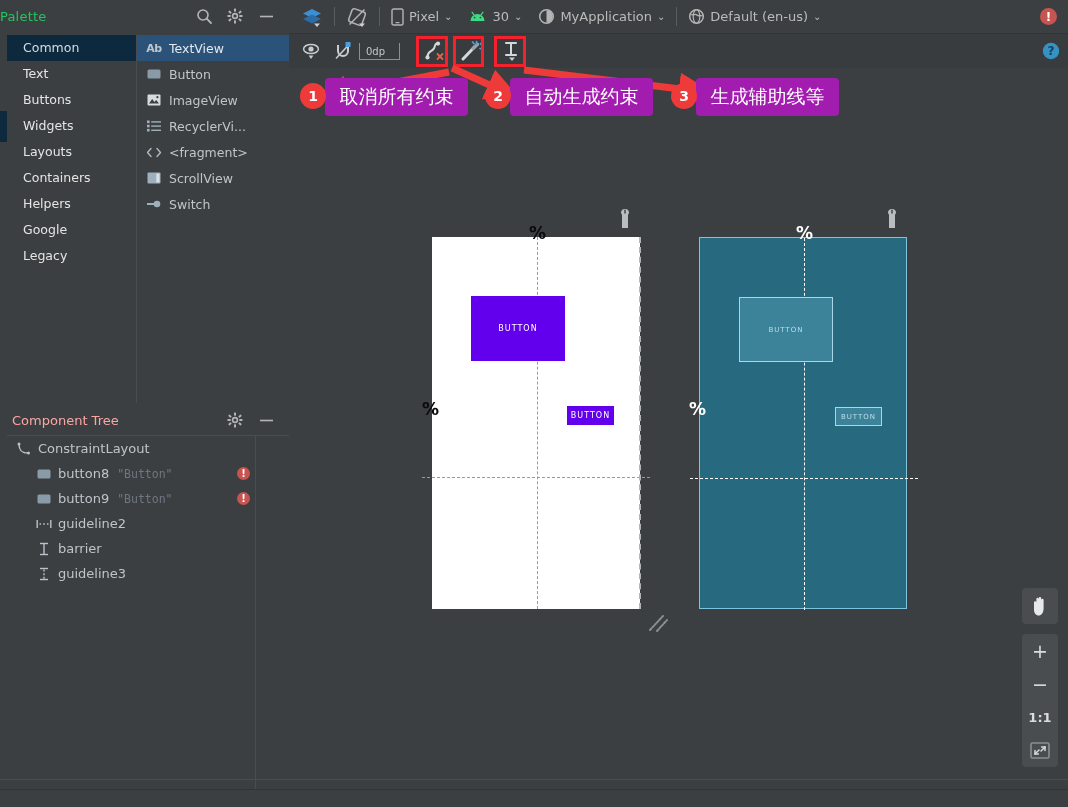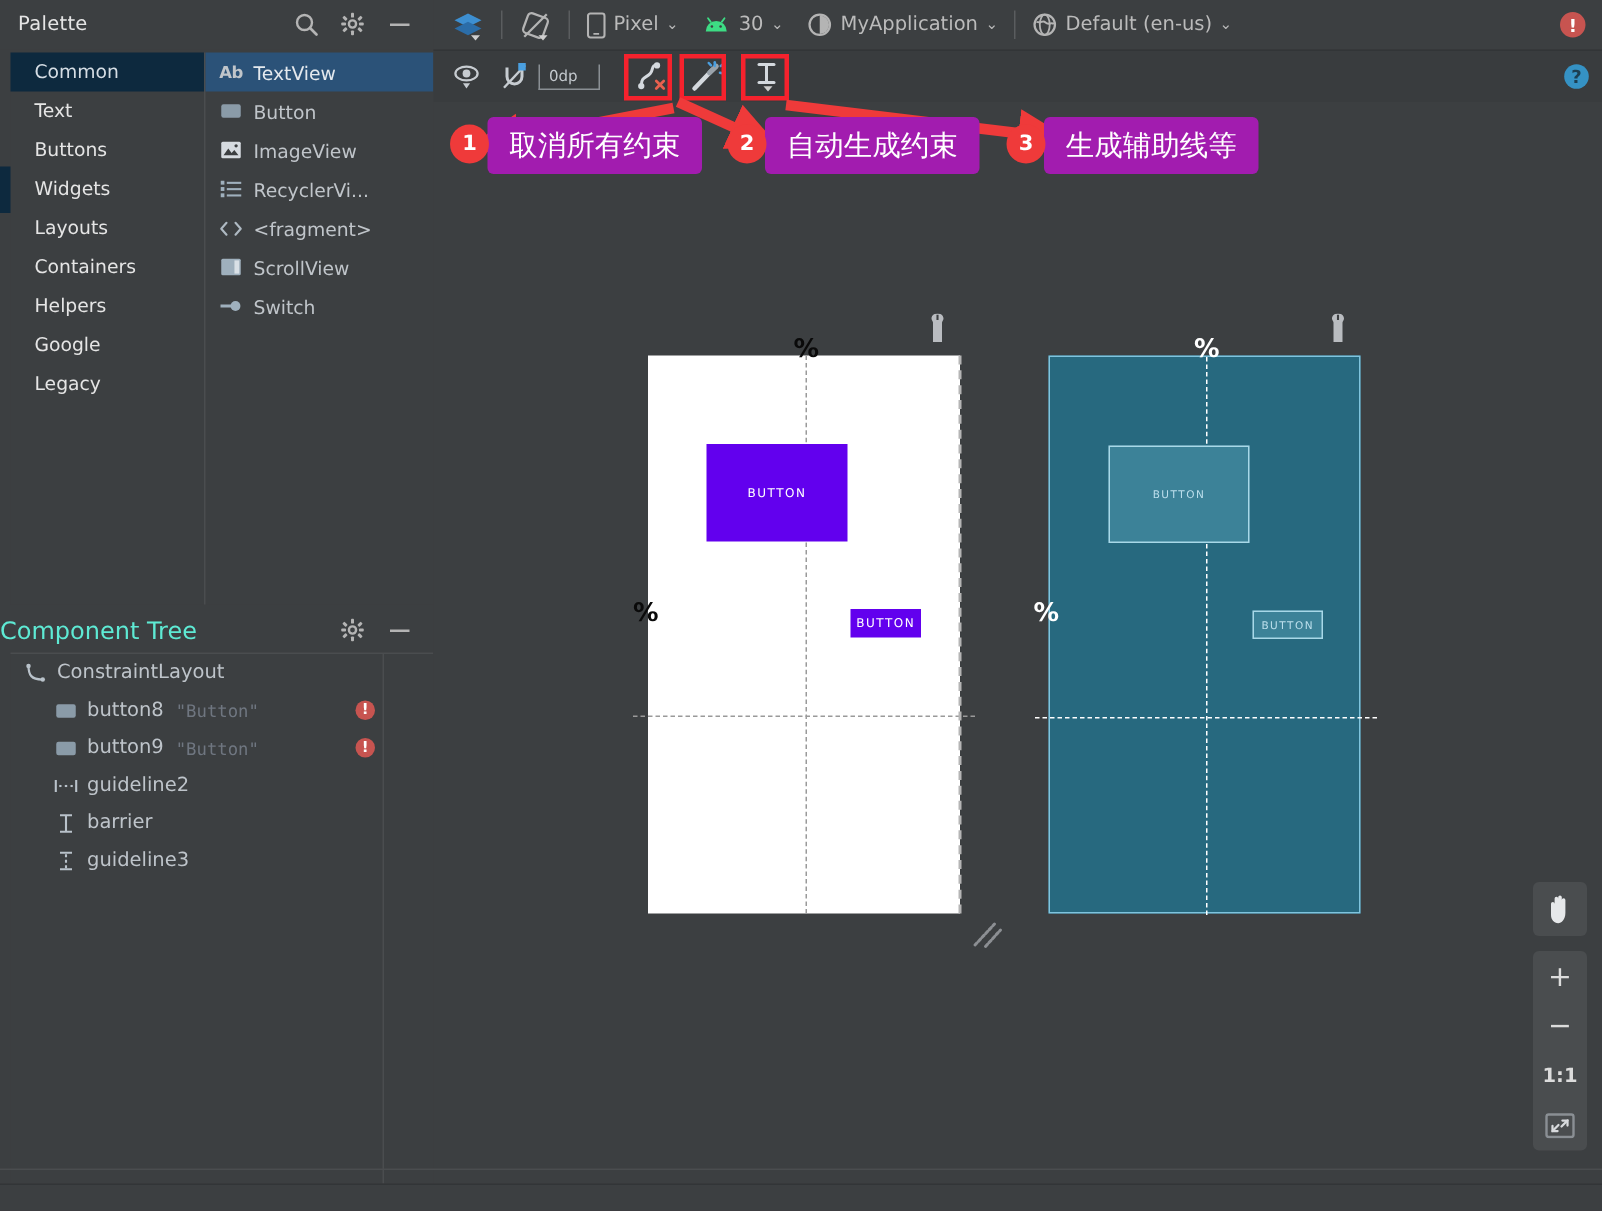--- a/index.html
+++ b/index.html
@@ -14,21 +14,21 @@
   
   #left-panel {
     position: absolute; left: 0; top: 0; width: 289px; height: 807px;
     background: #3c3f41;
   }
   #palette-header {
     position: absolute; left: 0; top: 0; width: 289px; height: 33px;
     background: #3c3f41; display: flex; align-items: center;
   }
   #palette-title {
-    margin-left: 12px; color: #e5e5e5; font-size: 13px; letter-spacing: .2px;
+    color: #22c55e; font-size: 13px; letter-spacing: .2px;
   }
   .hdr-icons { margin-left: auto; display: flex; align-items: center; gap: 14px; margin-right: 14px; }
   .hdr-icon { width: 17px; height: 17px; display: block; cursor: pointer; }
   .hdr-icon svg { display: block; }
 
   #palette-body {
     position: absolute; left: 7px; top: 35px; width: 282px; height: 368px;
     background: #3c3f41; display: flex;
   }
   #palette-cats {
@@ -51,21 +51,21 @@
   .pal-item.sel { background: #2b5278; color: #e4e9ee; }
   .pal-ico { width: 16px; height: 14px; display:flex; align-items:center; justify-content:center; flex:0 0 16px;}
   .pal-ico svg { display: block; }
   .ab-text { font-size: 11px; color: #c0c5ca; font-weight: 600; letter-spacing: -.4px;}
 
   
   #ctree-header {
     position: absolute; left: 0; top: 406px; width: 289px; height: 29px;
     display: flex; align-items: center;
   }
-  #ctree-title { color: #5eead4; font-size: 16px; }
+  #ctree-title { margin-left: 12px; color: #fca5a5; font-size: 13px; }
   #ctree-body {
     position: absolute; left: 7px; top: 435px; width: 282px; height: 360px;
     background: #3c3f41; border-top: 1px solid #4a4d4f;
   }
   #ctree-scroll-gutter {
     position: absolute; right: 33px; top: 0; width: 1px; height: 360px; background: #4a4d4f;
   }
   .tree-row {
     height: 25px; display: flex; align-items: center; color: #bec4ca;
     font-size: 13px; cursor: pointer; position: relative;

